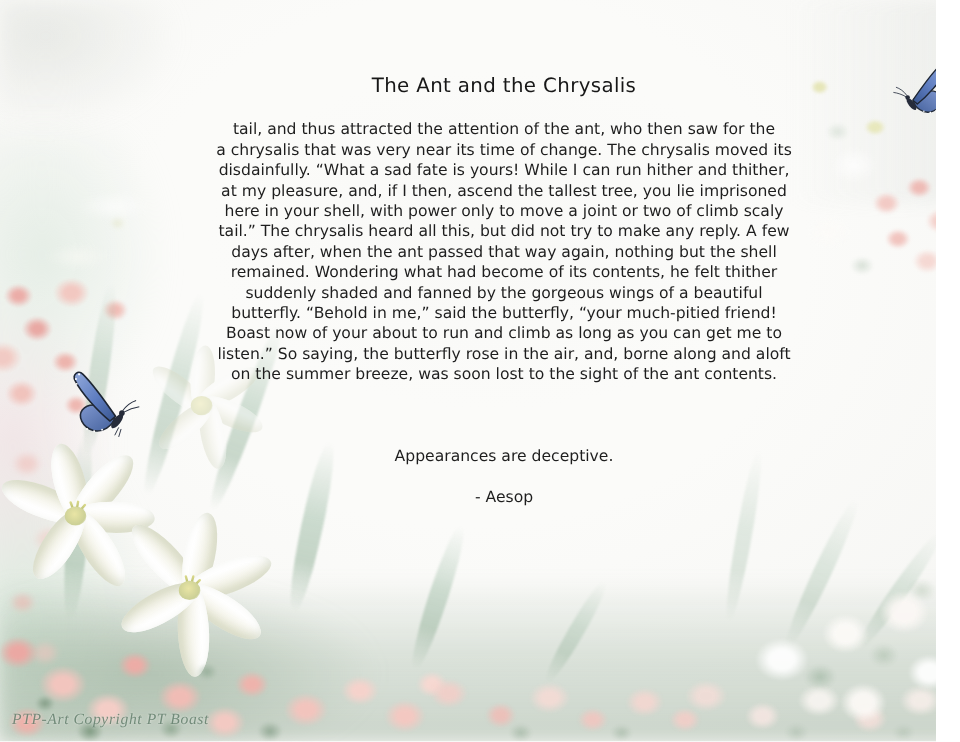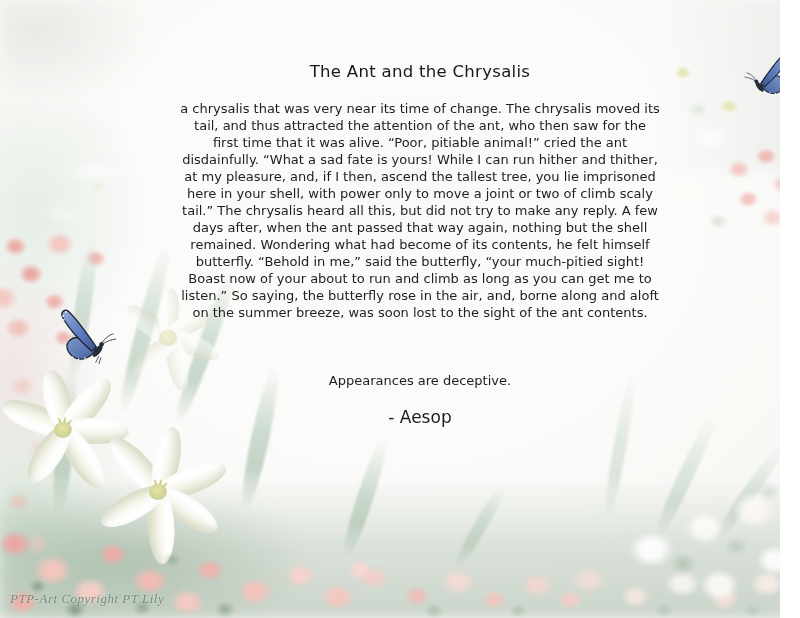--- a/index.html
+++ b/index.html
@@ -136,21 +136,21 @@
   .flip{transform:scaleX(-1);}
 
   .center-soften{position:absolute;left:80px;top:40px;width:640px;height:420px;
     background:radial-gradient(50% 45% at 52% 38%, rgba(248,248,246,.75), rgba(248,248,246,0) 75%);}
 
   
   .text-layer{position:absolute;left:40px;top:0;width:760px;text-align:center;color:#1e1e1e;}
   .title{position:absolute;top:62px;width:100%;font-size:16.5px;letter-spacing:.3px;color:#171717;}
   .fable-body{position:absolute;top:100px;width:100%;font-size:13px;line-height:17px;}
   .moral{position:absolute;top:373px;width:100%;font-size:13px;}
-  .attribution{position:absolute;top:407px;width:100%;font-size:17px;}
+  .attribution{position:absolute;top:407px;width:100%;font-size:13px;}
 
   .watermark{position:absolute;left:10px;top:591px;font-family:"Liberation Serif", serif;
     font-style:italic;font-size:13px;letter-spacing:.5px;color:rgba(82,112,92,.75);
     text-shadow:0 0 2px rgba(255,255,255,.6);}
 </style>
 </head>
 <body>
 
 <div class="page">
 
@@ -263,32 +263,32 @@
         <path d="M68,57 C75,53 81,51 88,50" stroke="#2a3242" stroke-width="1.3" fill="none"></path>
       </svg>
     </div>
   </div>
 
   <div class="center-soften"></div>
 
   <div class="text-layer">
     <div class="title">The Ant and the Chrysalis</div>
     <div class="fable-body">
+      <div class="line">tail, and thus attracted the attention of the ant, who then saw for the</div>
       <div class="line">a chrysalis that was very near its time of change. The chrysalis moved its</div>
-      <div class="line">tail, and thus attracted the attention of the ant, who then saw for the</div>
-      <div class="line">first time that it was alive. “Poor, pitiable animal!” cried the ant</div>
       <div class="line">disdainfully. “What a sad fate is yours! While I can run hither and thither,</div>
       <div class="line">at my pleasure, and, if I then, ascend the tallest tree, you lie imprisoned</div>
       <div class="line">here in your shell, with power only to move a joint or two of climb scaly</div>
       <div class="line">tail.” The chrysalis heard all this, but did not try to make any reply. A few</div>
       <div class="line">days after, when the ant passed that way again, nothing but the shell</div>
-      <div class="line">remained. Wondering what had become of its contents, he felt himself</div>
-      <div class="line">butterfly. “Behold in me,” said the butterfly, “your much-pitied sight!</div>
+      <div class="line">remained. Wondering what had become of its contents, he felt thither</div>
+      <div class="line">suddenly shaded and fanned by the gorgeous wings of a beautiful</div>
+      <div class="line">butterfly. “Behold in me,” said the butterfly, “your much-pitied friend!</div>
       <div class="line">Boast now of your about to run and climb as long as you can get me to</div>
       <div class="line">listen.” So saying, the butterfly rose in the air, and, borne along and aloft</div>
       <div class="line">on the summer breeze, was soon lost to the sight of the ant contents.</div>
     </div>
     <div class="moral">Appearances are deceptive.</div>
     <div class="attribution">- Aesop</div>
   </div>
 
-  <div class="watermark">PTP-Art  Copyright  PT Lily</div>
+  <div class="watermark">PTP-Art  Copyright  PT Boast</div>
 </div>
 
 </body></html>

